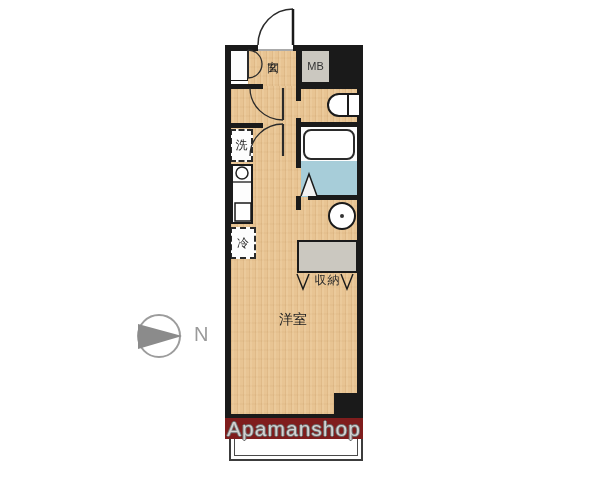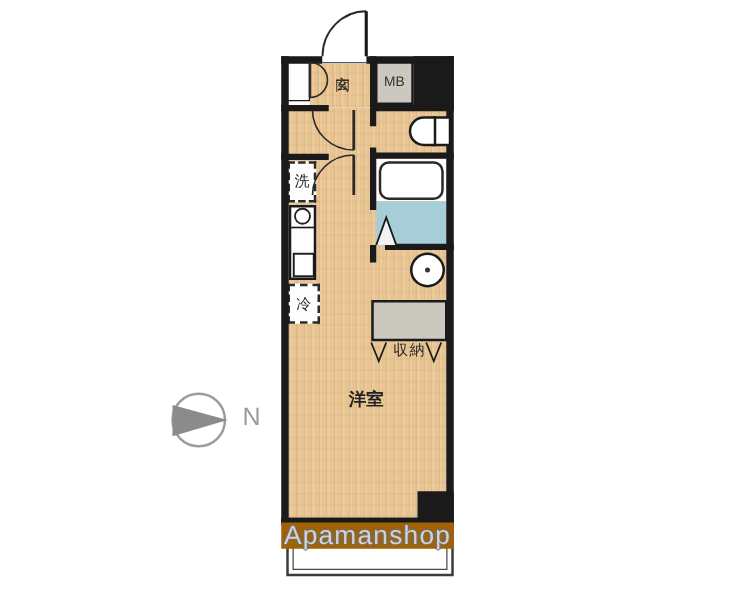--- a/index.html
+++ b/index.html
@@ -15,21 +15,21 @@
       #e8c493;
   }
   .wall{background:#1a1a1a;}
   .graybox{background:#cbc8c0;border:2px solid #1a1a1a;box-sizing:border-box;}
   .dashedbox{background:#fdfdfd;border:2px dashed #2a2a2a;box-sizing:border-box;
     display:flex;align-items:center;justify-content:center;font-size:12px;color:#222;}
   .lbl{color:#222;}
   .center{display:flex;align-items:center;justify-content:center;}
   #balcony{background:#fff;border:2px solid #3c3c3c;box-sizing:border-box;}
   #balcony-inner{position:absolute;left:3px;top:3px;right:3px;bottom:3px;border:1px solid #4a4a4a;}
-  #watermark-band{background:#a16207;display:flex;align-items:center;justify-content:center;}
+  #watermark-band{background:#7f1d1d;display:flex;align-items:center;justify-content:center;}
   #watermark-text{
     font-size:21px;color:#d2d2d2;letter-spacing:1px;
     text-shadow:-1px 0 #6f6f6f,1px 0 #6f6f6f,0 -1px #6f6f6f,0 1px #6f6f6f;
   }
   svg{display:block;}
 </style>
 </head>
 <body>
 
 <div id="canvas">
@@ -132,21 +132,21 @@
     </g>
 
     <g>
       <circle cx="159" cy="336" r="21" fill="none" stroke="#9c9c9c" stroke-width="2"></circle>
       <polygon points="138,324 138,349 182,336" fill="#8b8b8b"></polygon>
     </g>
   </svg>
 
   <div class="abs lbl" style="left:265px;top:52px;font-size:11px;writing-mode:vertical-rl;letter-spacing:2px;color:#222;">玄関</div>
 
-  <div class="abs" style="left:248px;top:310px;width:90px;text-align:center;line-height:1.35;color:#222;font-weight:bold;">
+  <div class="abs" style="left:248px;top:310px;width:90px;text-align:center;line-height:1.35;color:#222;">
     <div style="font-size:14px;">洋室</div>
   </div>
 
   <div class="abs" style="left:194px;top:323px;font-size:20px;color:#9a9a9a;">N</div>
 
   <div class="abs" id="balcony" style="left:229px;top:419px;width:134px;height:42px;">
     <div id="balcony-inner"></div>
   </div>
   <div class="abs" id="watermark-band" style="left:225px;top:418px;width:138px;height:21px;">
     <span id="watermark-text">Apamanshop</span>

